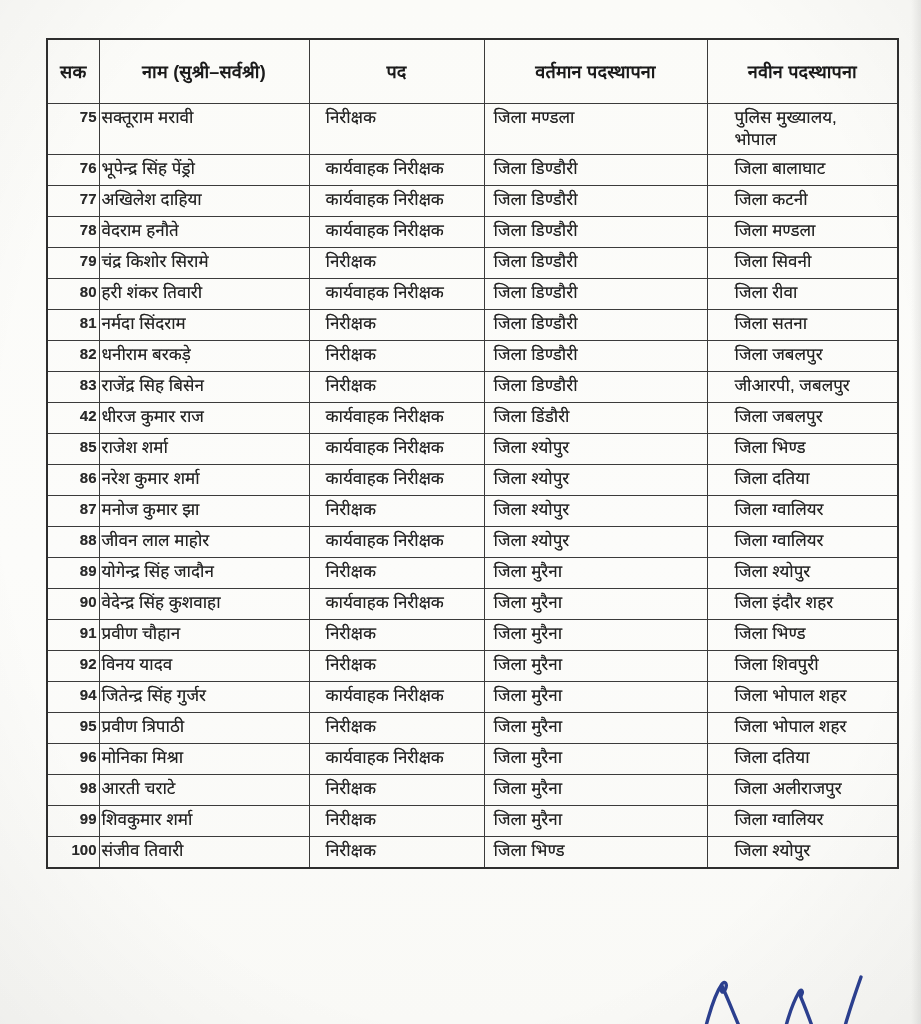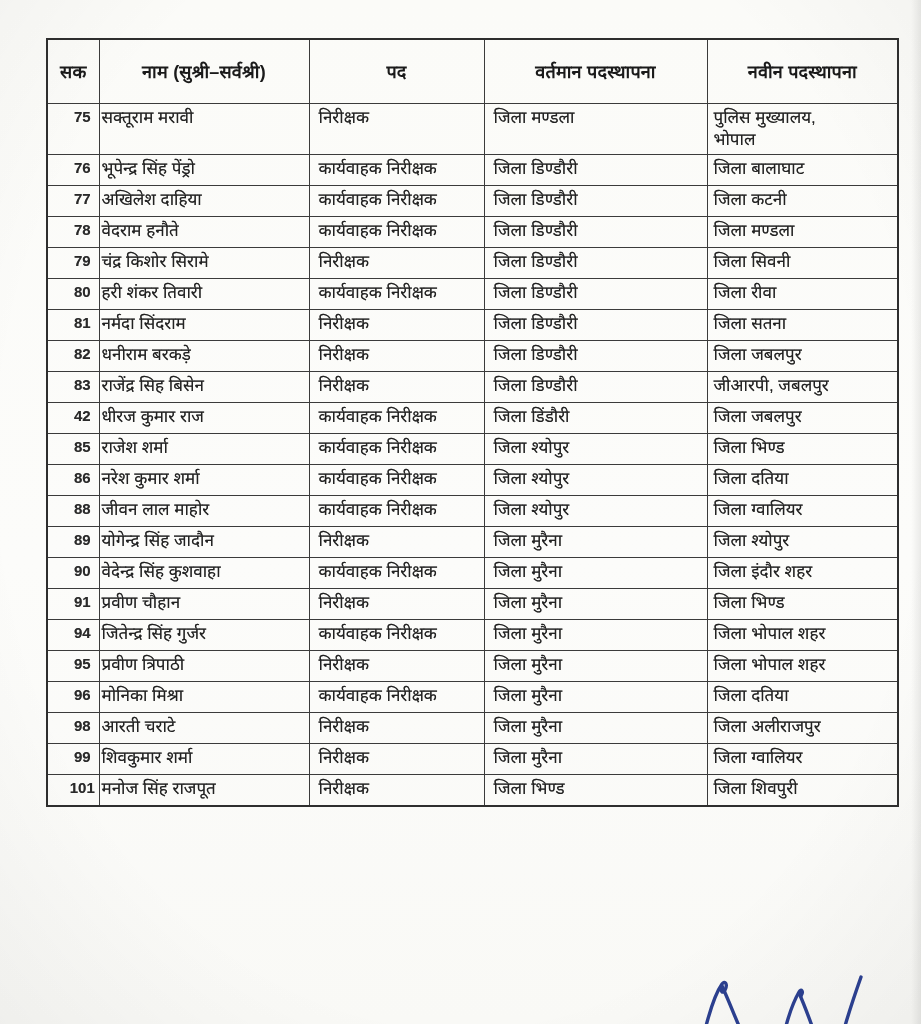--- a/index.html
+++ b/index.html
@@ -63,32 +63,32 @@
   }
   td {
     height: 31px;
     font-size: 17px;
     line-height: 1.35;
     padding: 3px 6px 2px 6px;
     color: #222;
     text-shadow: 0 0 0.4px rgba(20,20,20,0.45);
   }
   td.c-sn {
-    text-align: center;
+    text-align: right;
     font-size: 15px;
     font-weight: 700;
     padding-left: 20px;
     padding-right: 2px;
     color: #2a2a2a;
     margin-top: 7px;
   }
   td.c-name { padding-left: 2px; }
-  td.c-post { padding-left: 9px; }
+  td.c-post { padding-left: 16px; }
   td.c-cur  { padding-left: 9px; }
-  td.c-new  { padding-left: 6px; white-space: pre-line; }
+  td.c-new  { padding-left: 27px; white-space: pre-line; }
 
   .signature-marks {
     position: absolute;
     left: 0;
     top: 0;
     width: 921px;
     height: 1024px;
     pointer-events: none;
   }
 </style>
@@ -194,20 +194,27 @@
       <td class="c-new">जिला भिण्ड</td>
     </tr>
         <tr>
       <td class="c-sn">86</td>
       <td class="c-name">नरेश कुमार शर्मा</td>
       <td class="c-post">कार्यवाहक निरीक्षक</td>
       <td class="c-cur">जिला श्योपुर</td>
       <td class="c-new">जिला दतिया</td>
     </tr>
         <tr>
+      <td class="c-sn">87</td>
+      <td class="c-name">मनोज कुमार झा</td>
+      <td class="c-post">निरीक्षक</td>
+      <td class="c-cur">जिला श्योपुर</td>
+      <td class="c-new">जिला ग्वालियर</td>
+    </tr>
+        <tr>
       <td class="c-sn">88</td>
       <td class="c-name">जीवन लाल माहोर</td>
       <td class="c-post">कार्यवाहक निरीक्षक</td>
       <td class="c-cur">जिला श्योपुर</td>
       <td class="c-new">जिला ग्वालियर</td>
     </tr>
         <tr>
       <td class="c-sn">89</td>
       <td class="c-name">योगेन्द्र सिंह जादौन</td>
       <td class="c-post">निरीक्षक</td>
@@ -222,20 +229,27 @@
       <td class="c-new">जिला इंदौर शहर</td>
     </tr>
         <tr>
       <td class="c-sn">91</td>
       <td class="c-name">प्रवीण चौहान</td>
       <td class="c-post">निरीक्षक</td>
       <td class="c-cur">जिला मुरैना</td>
       <td class="c-new">जिला भिण्ड</td>
     </tr>
         <tr>
+      <td class="c-sn">92</td>
+      <td class="c-name">विनय यादव</td>
+      <td class="c-post">निरीक्षक</td>
+      <td class="c-cur">जिला मुरैना</td>
+      <td class="c-new">जिला शिवपुरी</td>
+    </tr>
+        <tr>
       <td class="c-sn">94</td>
       <td class="c-name">जितेन्द्र सिंह गुर्जर</td>
       <td class="c-post">कार्यवाहक निरीक्षक</td>
       <td class="c-cur">जिला मुरैना</td>
       <td class="c-new">जिला भोपाल शहर</td>
     </tr>
         <tr>
       <td class="c-sn">95</td>
       <td class="c-name">प्रवीण त्रिपाठी</td>
       <td class="c-post">निरीक्षक</td>
@@ -257,25 +271,25 @@
       <td class="c-new">जिला अलीराजपुर</td>
     </tr>
         <tr>
       <td class="c-sn">99</td>
       <td class="c-name">शिवकुमार शर्मा</td>
       <td class="c-post">निरीक्षक</td>
       <td class="c-cur">जिला मुरैना</td>
       <td class="c-new">जिला ग्वालियर</td>
     </tr>
         <tr>
-      <td class="c-sn">101</td>
-      <td class="c-name">मनोज सिंह राजपूत</td>
+      <td class="c-sn">100</td>
+      <td class="c-name">संजीव तिवारी</td>
       <td class="c-post">निरीक्षक</td>
       <td class="c-cur">जिला भिण्ड</td>
-      <td class="c-new">जिला शिवपुरी</td>
+      <td class="c-new">जिला श्योपुर</td>
     </tr>
       </tbody>
   </table>
 
   <svg class="signature-marks" viewBox="0 0 921 1024" xmlns="http://www.w3.org/2000/svg">
     <g fill="none" stroke-width="3.4" stroke-linecap="round" stroke-linejoin="round" stroke="#2b3f8e">
       <path d="M706,1026 C711,1007 717,991 722,984 C725,980 728,984 725,990 C723,994 720,992 722,987"></path>
       <path d="M722,986 C728,999 733,1012 739,1026"></path>
       <path d="M786,1026 C790,1011 795,999 799,992 C801,988 804,991 801,996"></path>
       <path d="M799,993 C804,1004 808,1015 812,1026"></path>

